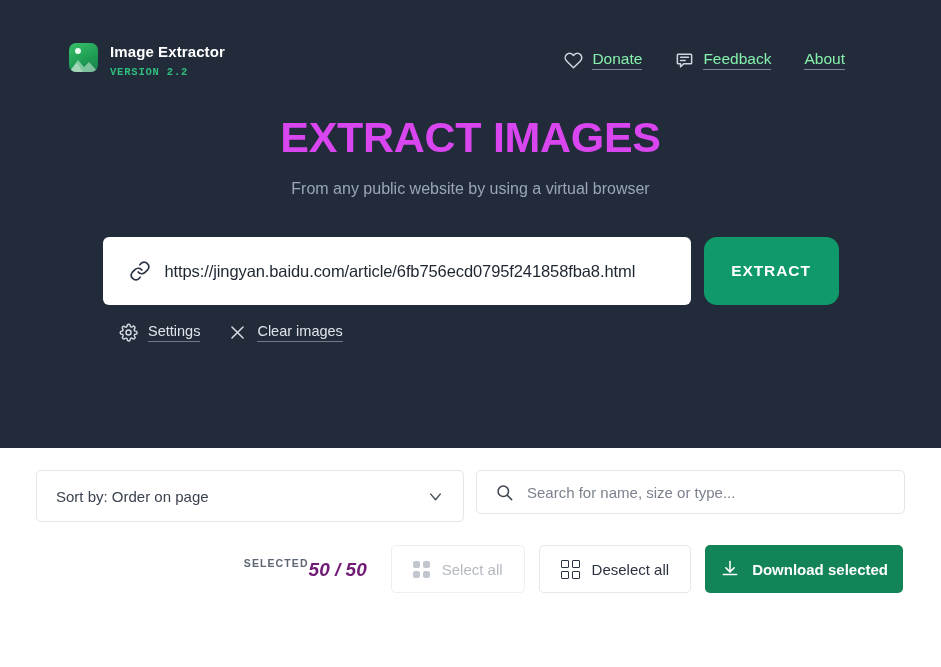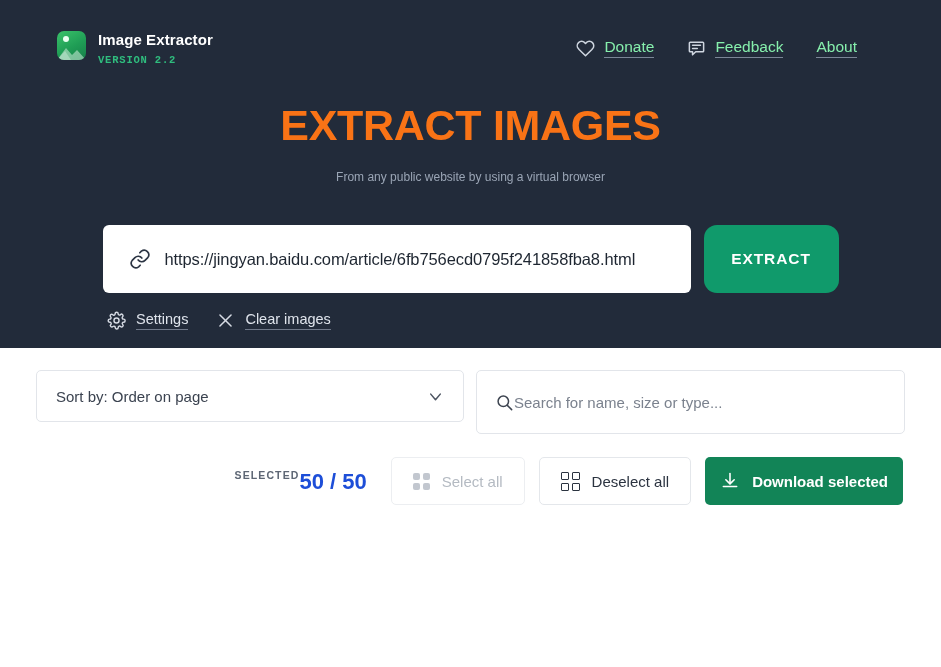--- a/index.html
+++ b/index.html
@@ -13,23 +13,23 @@
   body {
     font-family: "Liberation Sans", sans-serif;
     background: #ffffff;
     color: #222b3a;
     -webkit-font-smoothing: antialiased;
   }
 
   
   .hero {
     background: #222b3a;
-    height: 348px;
+    height: 448px;
     position: relative;
-    padding: 0;
+    padding: 12px;
   }
 
   .topbar {
     display: flex;
     align-items: flex-start;
     justify-content: space-between;
     padding: 28px 84px 0 57px;
   }
 
   .brand {
@@ -104,29 +104,29 @@
     line-height: 17px;
   }
 
   .nav-icon { display: flex; align-items: center; color: #cfd6e0; }
 
   
   .hero-title {
     text-align: center;
     font-size: 43px;
     font-weight: bold;
-    color: #f97316;
+    color: #d946ef;
     letter-spacing: -0.3px;
     margin-top: 34px;
     line-height: 50px;
   }
 
   .hero-sub {
     text-align: center;
-    font-size: 12px;
+    font-size: 16px;
     color: #9aa5b5;
     margin-top: 15px;
     line-height: 24px;
   }
 
   
   .url-row {
     display: flex;
     justify-content: center;
     align-items: center;
@@ -225,26 +225,27 @@
 
   .sort-label {
     font-size: 15px;
     color: #3b4350;
   }
 
   .chevron { color: #4a525f; display: flex; align-items: center; }
 
   .search-box {
     flex: 1;
-    height: 64px;
+    height: 44px;
     border: 1px solid #e2e5ea;
     border-radius: 5px;
     background: #ffffff;
     display: flex;
     align-items: center;
+    gap: 13px;
     padding: 0 18px;
   }
 
   .search-icon { color: #3d4450; display: flex; align-items: center; flex: none; }
 
   .search-input {
     border: none;
     outline: none;
     font-family: "Liberation Sans", sans-serif;
     font-size: 15px;
@@ -274,25 +275,26 @@
   .selected-label {
     font-size: 10.5px;
     font-weight: bold;
     color: #5d6personally;
     color: #5d6674;
     letter-spacing: 1.1px;
     line-height: 14px;
   }
 
   .selected-count {
-    font-size: 22px;
-    font-weight: bold;
-    color: #1d4ed8;
+    font-size: 19px;
+    font-weight: bold;
+    color: #701a75;
     line-height: 24px;
     margin-top: 2px;
+    font-style: italic;
   }
 
   .btn {
     height: 48px;
     border-radius: 5px;
     display: flex;
     align-items: center;
     gap: 12px;
     padding: 0 21px;
     font-size: 15px;

